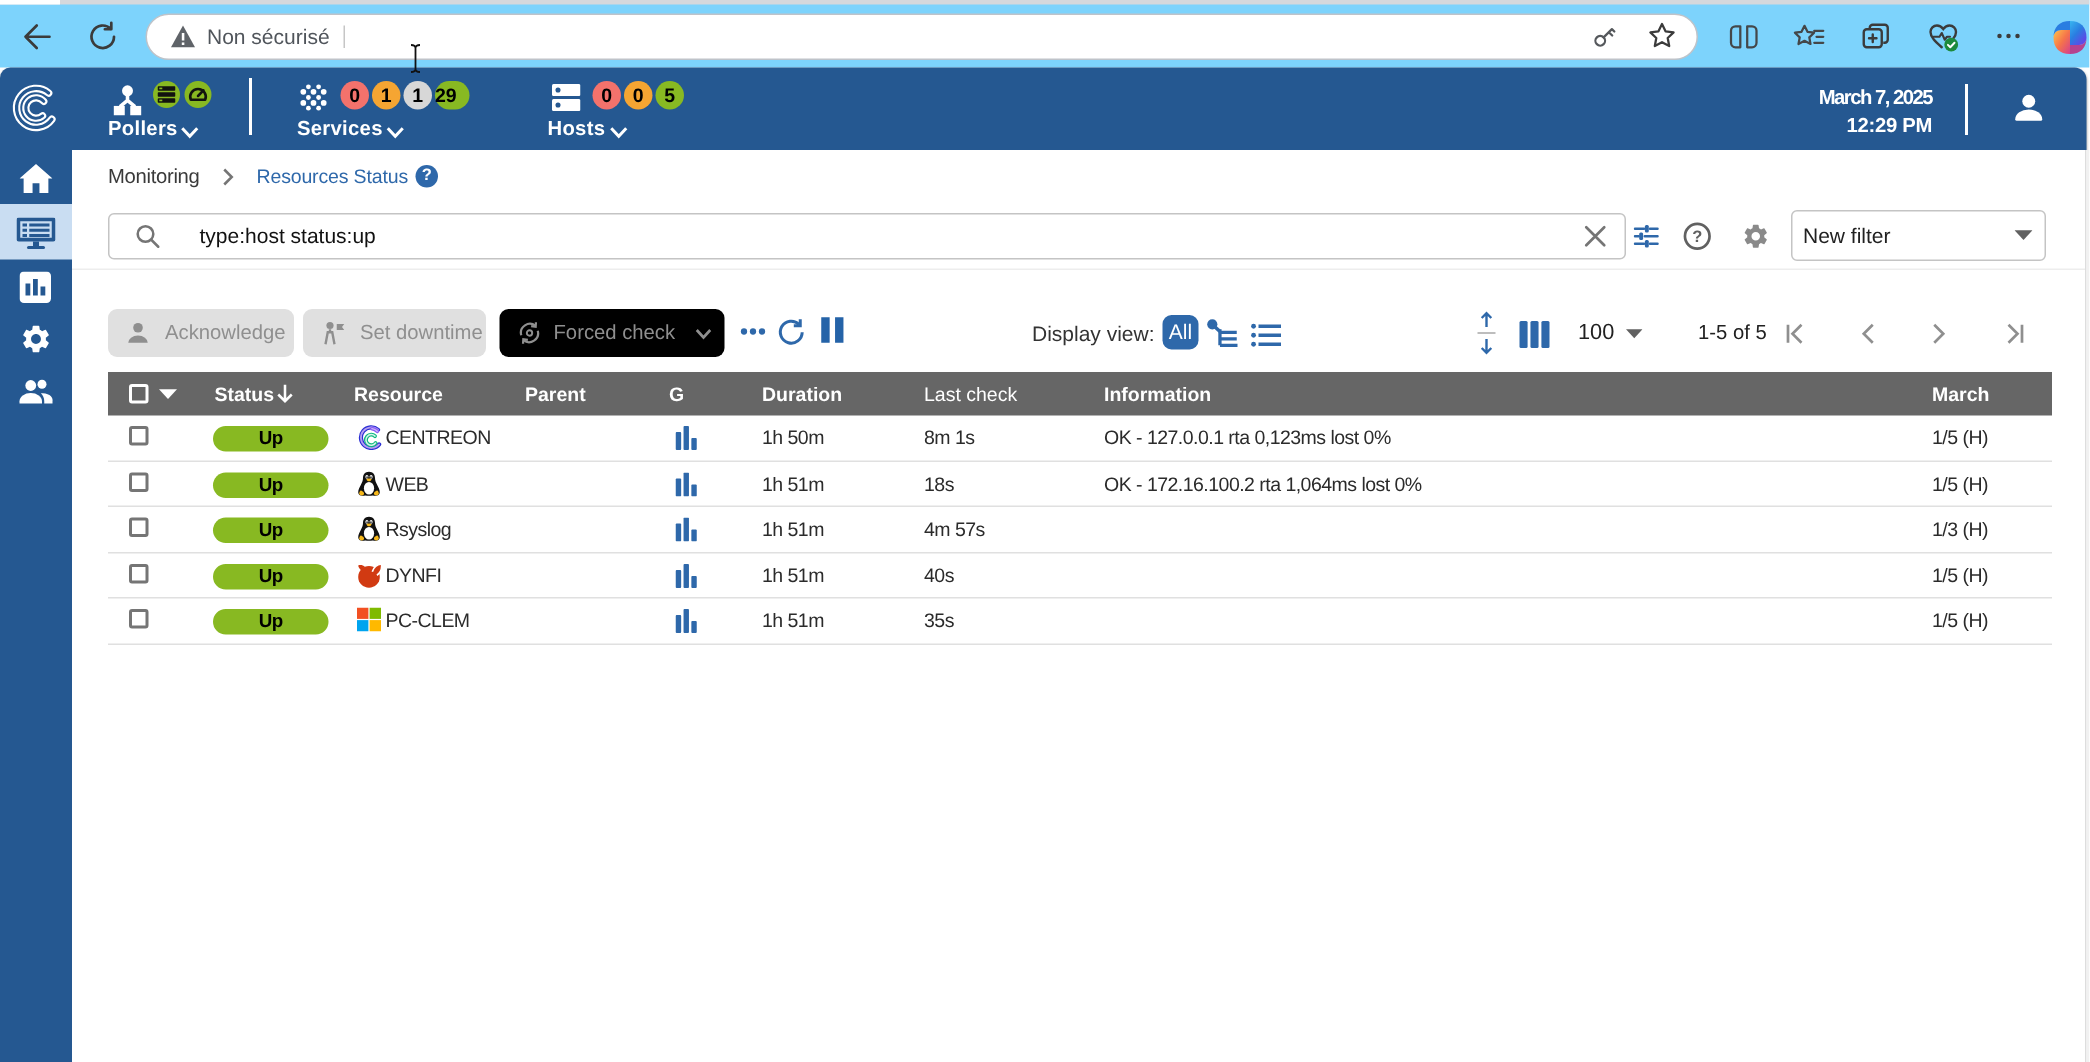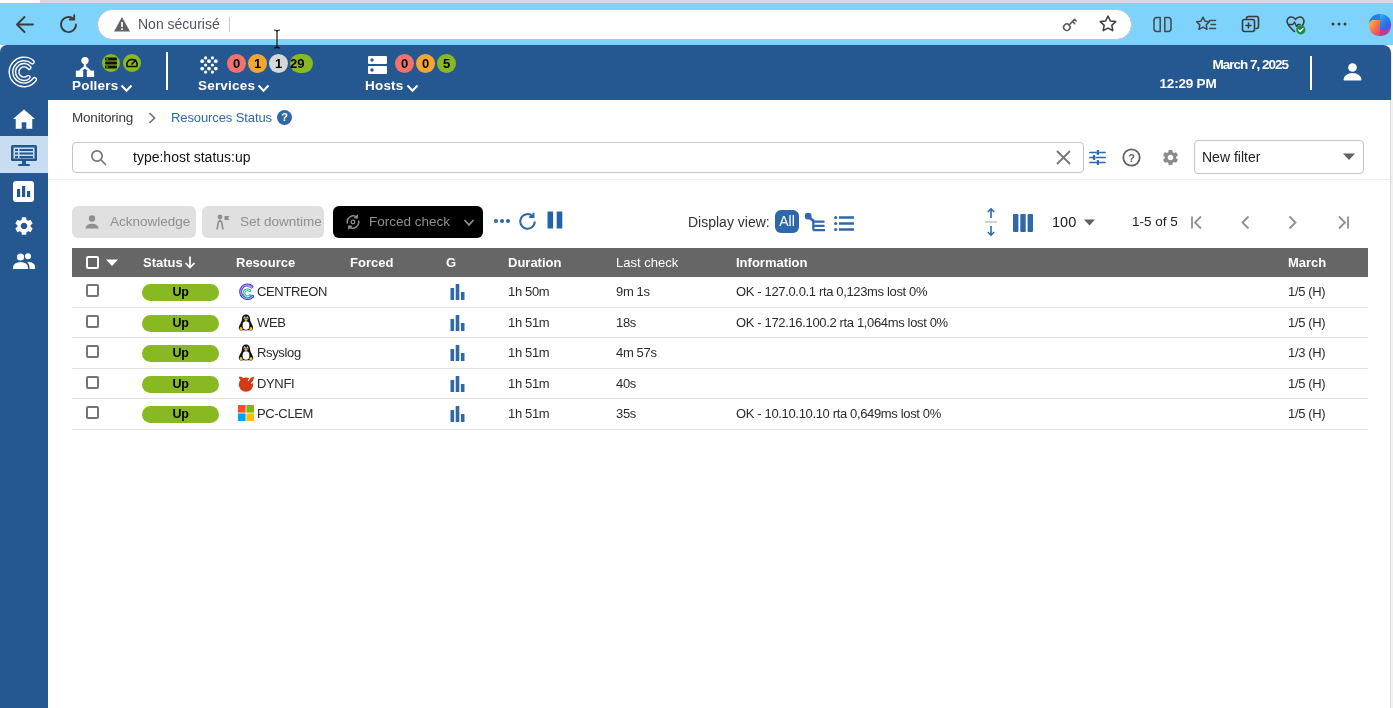--- a/index.html
+++ b/index.html
@@ -179,21 +179,21 @@
     <circle cx="4" cy="15" r="1.7" fill="#255891"></circle>
   </svg>
   <div class="abs" style="left:395px;top:9px;width:19px;height:19px;border-radius:50%;background:#f3726c;text-align:center;line-height:19px;font-size:13px;font-weight:bold;color:#000">0</div>
   <div class="abs" style="left:416px;top:9px;width:19px;height:19px;border-radius:50%;background:#f5a532;text-align:center;line-height:19px;font-size:13px;font-weight:bold;color:#000">0</div>
   <div class="abs" style="left:437px;top:9px;width:19px;height:19px;border-radius:50%;background:#88b922;text-align:center;line-height:19px;font-size:13px;font-weight:bold;color:#000">5</div>
   <div class="abs mlabel" style="left:365px">Hosts <svg style="margin-left:2px" width="13" height="9" viewBox="0 0 13 9">
         <path d="M1.5 1.5 L6.5 6.8 L11.5 1.5" stroke="#fff" stroke-width="2" fill="none"></path>
       </svg></div>
 
   <div class="abs" style="left:1088px;top:12px;width:200px;text-align:right;font-size:13.5px;font-weight:bold;letter-spacing:-1px;color:#fff">March 7, 2025</div>
-  <div class="abs" style="left:1088px;top:31px;width:200px;text-align:center;font-size:13.5px;font-weight:bold;letter-spacing:-0.2px;color:#fff">12:29 PM</div>
+  <div class="abs" style="left:1088px;top:31px;width:200px;text-align:right;font-size:13.5px;font-weight:bold;letter-spacing:-0.2px;color:#fff">12:29 PM</div>
   <div class="abs" style="left:1310px;top:11px;width:1.5px;height:34px;background:#fff"></div>
 
   <svg class="abs" style="left:1342px;top:17px" width="21" height="21" viewBox="0 0 21 21">
     <circle cx="10.5" cy="5.5" r="4.3" fill="#fff"></circle>
     <path d="M1.5 17.5 a9 6.5 0 0 1 18 0 q0 1 -1 1 h-16 q-1 0 -1-1 Z" fill="#fff"></path>
   </svg>
 </div>
 
 <div class="abs" style="left:0;top:100px;width:48px;height:608px;background:#255891">
   <svg class="abs" style="left:13px;top:9px" width="22" height="20" viewBox="0 0 24 21">
@@ -372,21 +372,21 @@
   <div class="abs" style="left:24px;top:148px;width:1296px;height:29px;background:#666">
     <div style="position:absolute;left:14px;top:8px;width:13px;height:13px;border:2px solid #fff;border-radius:2px"></div>
     <svg style="position:absolute;left:34px;top:11px" width="12" height="8" viewBox="0 0 12 8">
         <path d="M0 0.5 L6 7 L12 0.5 Z" fill="#fff"></path>
       </svg>
     <div style="position:absolute;left:71px;top:0;height:29px;line-height:29px;font-size:13px;font-weight:bold;color:#fff">Status</div>
     <svg style="position:absolute;left:112px;top:8px" width="12" height="13" viewBox="0 0 12 13">
         <path d="M6 0.5 V11 M1.5 7 L6 11.5 L10.5 7" stroke="#fff" stroke-width="1.7" fill="none"></path>
       </svg>
     <div style="position:absolute;left:164px;top:0;height:29px;line-height:29px;font-size:13px;font-weight:bold;color:#fff">Resource</div>
-    <div style="position:absolute;left:278px;top:0;height:29px;line-height:29px;font-size:13px;font-weight:bold;color:#fff">Forced</div>
+    <div style="position:absolute;left:278px;top:0;height:29px;line-height:29px;font-size:13px;font-weight:bold;color:#fff">Parent</div>
     <div style="position:absolute;left:374px;top:0;height:29px;line-height:29px;font-size:13px;font-weight:bold;color:#fff">G</div>
     <div style="position:absolute;left:436px;top:0;height:29px;line-height:29px;font-size:13px;font-weight:bold;color:#fff">Duration</div>
     <div style="position:absolute;left:544px;top:0;height:17px;line-height:29px;font-size:13px;font-weight:normal;color:#fff">Last check</div>
     <div style="position:absolute;left:664px;top:0;height:29px;line-height:29px;font-size:13px;font-weight:bold;color:#fff">Information</div>
     <div style="position:absolute;left:1216px;top:0;height:29px;line-height:29px;font-size:13px;font-weight:bold;color:#fff">March</div>
   </div>
 
   <div class="abs row" style="top:177px;height:30.5px">
     <div class="cb"></div>
       <div class="chip">Up</div>
@@ -400,21 +400,21 @@
         <path d="M24 15.5 A 7.1 7.1 0 1 0 24.8 24.7" stroke="#d9f3ea" stroke-width="2"></path>
       </g>
     </svg>
     <div class="rname">CENTREON</div>
     <svg class="gic" width="15" height="16" viewBox="0 0 15 16">
       <rect x="0.5" y="4" width="3.6" height="12" rx="0.6" fill="#2e68aa"></rect>
       <rect x="5.7" y="0" width="3.6" height="16" rx="0.6" fill="#2e68aa"></rect>
       <rect x="10.9" y="8" width="3.6" height="8" rx="0.6" fill="#2e68aa"></rect>
     </svg>
     <div class="dur">1h 50m</div>
-      <div class="lc">9m 1s</div>
+      <div class="lc">8m 1s</div>
     <div class="info">OK - 127.0.0.1 rta 0,123ms lost 0%</div>
       <div class="tries">1/5 (H)</div>
   </div>
 
   <div class="abs row" style="top:207.5px;height:30.5px">
     <div class="cb"></div>
       <div class="chip">Up</div>
     <svg class="ric" width="16" height="17" viewBox="0 0 16 17">
       <path d="M8 0.5 c-2.6 0-4 1.9-4 4.2 0 1.7-.6 3-1.4 4.5-.9 1.7-1.8 3.4-1.8 5 0 1.7 1.4 2.3 2.7 2.3 .8 0 1.3-.2 2-.2 .8 0 1.6.2 2.5.2 s1.7-.2 2.5-.2 c.7 0 1.2.2 2 .2 1.3 0 2.7-.6 2.7-2.3 0-1.6-.9-3.3-1.8-5-.8-1.5-1.4-2.8-1.4-4.5 0-2.3-1.4-4.2-4-4.2Z" fill="#111"></path>
       <ellipse cx="8" cy="11.5" rx="3.4" ry="4.2" fill="#fff"></ellipse>
@@ -492,16 +492,15 @@
       <rect x="8.4" y="8.4" width="7.6" height="7.6" fill="#ffb900"></rect>
     </svg>
     <div class="rname">PC-CLEM</div>
     <svg class="gic" width="15" height="16" viewBox="0 0 15 16">
       <rect x="0.5" y="4" width="3.6" height="12" rx="0.6" fill="#2e68aa"></rect>
       <rect x="5.7" y="0" width="3.6" height="16" rx="0.6" fill="#2e68aa"></rect>
       <rect x="10.9" y="8" width="3.6" height="8" rx="0.6" fill="#2e68aa"></rect>
     </svg>
     <div class="dur">1h 51m</div>
       <div class="lc">35s</div>
-    <div class="info">OK - 10.10.10.10 rta 0,649ms lost 0%</div>
       <div class="tries">1/5 (H)</div>
   </div>
 </div>
 
 </body></html>

